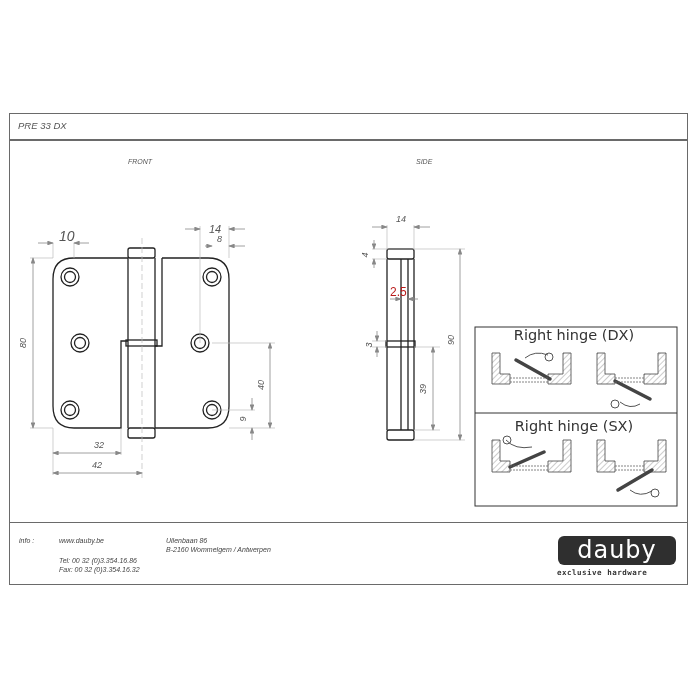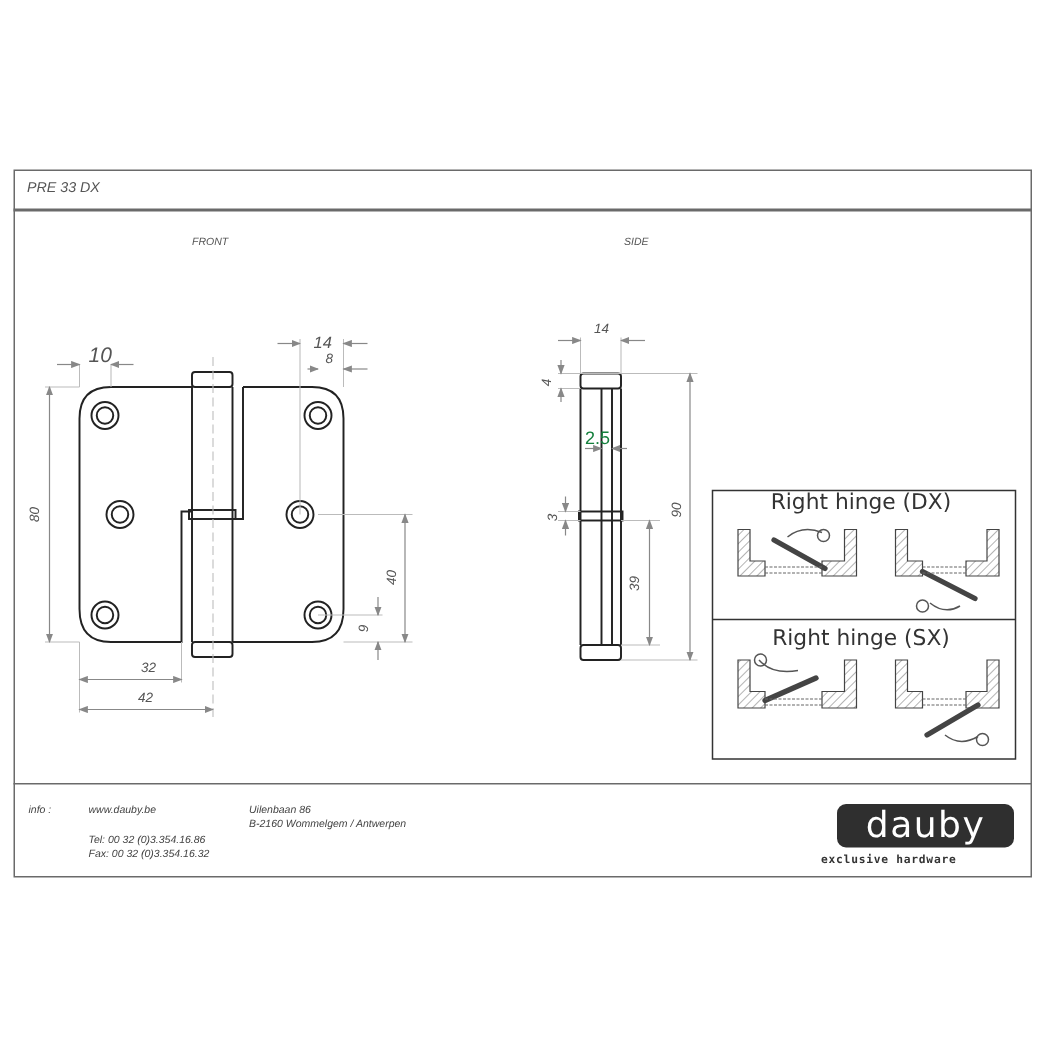--- a/index.html
+++ b/index.html
@@ -6,21 +6,21 @@
   body{width:700px;height:700px;position:relative;overflow:hidden;font-family:"Liberation Sans",sans-serif;}
   .sheet{position:absolute;left:9px;top:113px;width:679px;height:472px;border:1.5px solid #6a6a6a;box-sizing:border-box;}
   .hdr-line{position:absolute;left:9px;top:139px;width:679px;height:0;border-top:2px solid #6a6a6a;}
   .ftr-line{position:absolute;left:9px;top:522px;width:679px;height:0;border-top:1.5px solid #6a6a6a;}
   .t{position:absolute;color:#555;font-style:italic;white-space:nowrap;}
   .ref{left:18px;top:120px;font-size:9.5px;}
   .lbl{font-size:7px;}
   .ft{font-size:7px;line-height:10px;color:#444;}
   svg#drawing{position:absolute;left:0;top:0;}
   .logo{position:absolute;left:558px;top:536px;width:118px;height:29px;background:#2f2f2f;border-radius:6px;color:#fff;font-family:"DejaVu Sans",sans-serif;font-size:24px;line-height:28px;text-align:center;letter-spacing:1px;}
-  .tag{position:absolute;left:532px;top:568px;width:121px;text-align:center;font-family:"DejaVu Sans Mono",monospace;font-size:7.5px;color:#333;letter-spacing:.5px;font-weight:bold;}
+  .tag{position:absolute;left:557px;top:568px;width:121px;font-family:"DejaVu Sans Mono",monospace;font-size:7.5px;color:#333;letter-spacing:.5px;font-weight:bold;}
   .boxlbl{position:absolute;font-family:"DejaVu Sans",sans-serif;color:#333;font-size:14.5px;text-align:center;width:198px;left:475px;}
 </style>
 </head>
 <body>
 
 <div class="sheet"></div>
 <div class="hdr-line"></div>
 <div class="ftr-line"></div>
 
 <div class="t ref">PRE 33 DX</div>
@@ -175,21 +175,21 @@
 <div class="t lbl" style="left:209px;top:223px;font-size:11px;">14</div>
 <div class="t lbl" style="left:217px;top:234px;font-size:9px;">8</div>
 <div class="t lbl" style="left:18px;top:338px;font-size:9px;transform:rotate(-90deg);">80</div>
 <div class="t lbl" style="left:256px;top:380px;font-size:9px;transform:rotate(-90deg);">40</div>
 <div class="t lbl" style="left:240px;top:414px;font-size:9px;transform:rotate(-90deg);">9</div>
 <div class="t lbl" style="left:94px;top:440px;font-size:9px;">32</div>
 <div class="t lbl" style="left:92px;top:460px;font-size:9px;">42</div>
 
 <div class="t lbl" style="left:396px;top:214px;font-size:9px;">14</div>
 <div class="t lbl" style="left:362px;top:250px;font-size:9px;transform:rotate(-90deg);">4</div>
-<div class="t" style="left:390px;top:285px;font-size:12px;font-style:normal;color:#15803d;">2.5</div>
+<div class="t" style="left:390px;top:285px;font-size:12px;font-style:normal;color:#b91c1c;">2.5</div>
 <div class="t lbl" style="left:366px;top:340px;font-size:9px;transform:rotate(-90deg);">3</div>
 <div class="t lbl" style="left:418px;top:384px;font-size:9px;transform:rotate(-90deg);">39</div>
 <div class="t lbl" style="left:446px;top:335px;font-size:9px;transform:rotate(-90deg);">90</div>
 
 <div class="boxlbl" style="top:327px;">Right hinge (DX)</div>
 <div class="boxlbl" style="top:418px;">Right hinge (SX)</div>
 
 <div class="t ft" style="left:19px;top:536px;">info :</div>
 <div class="t ft" style="left:59px;top:536px;">www.dauby.be</div>
 <div class="t ft" style="left:59px;top:556px;">Tel: 00 32 (0)3.354.16.86</div>

